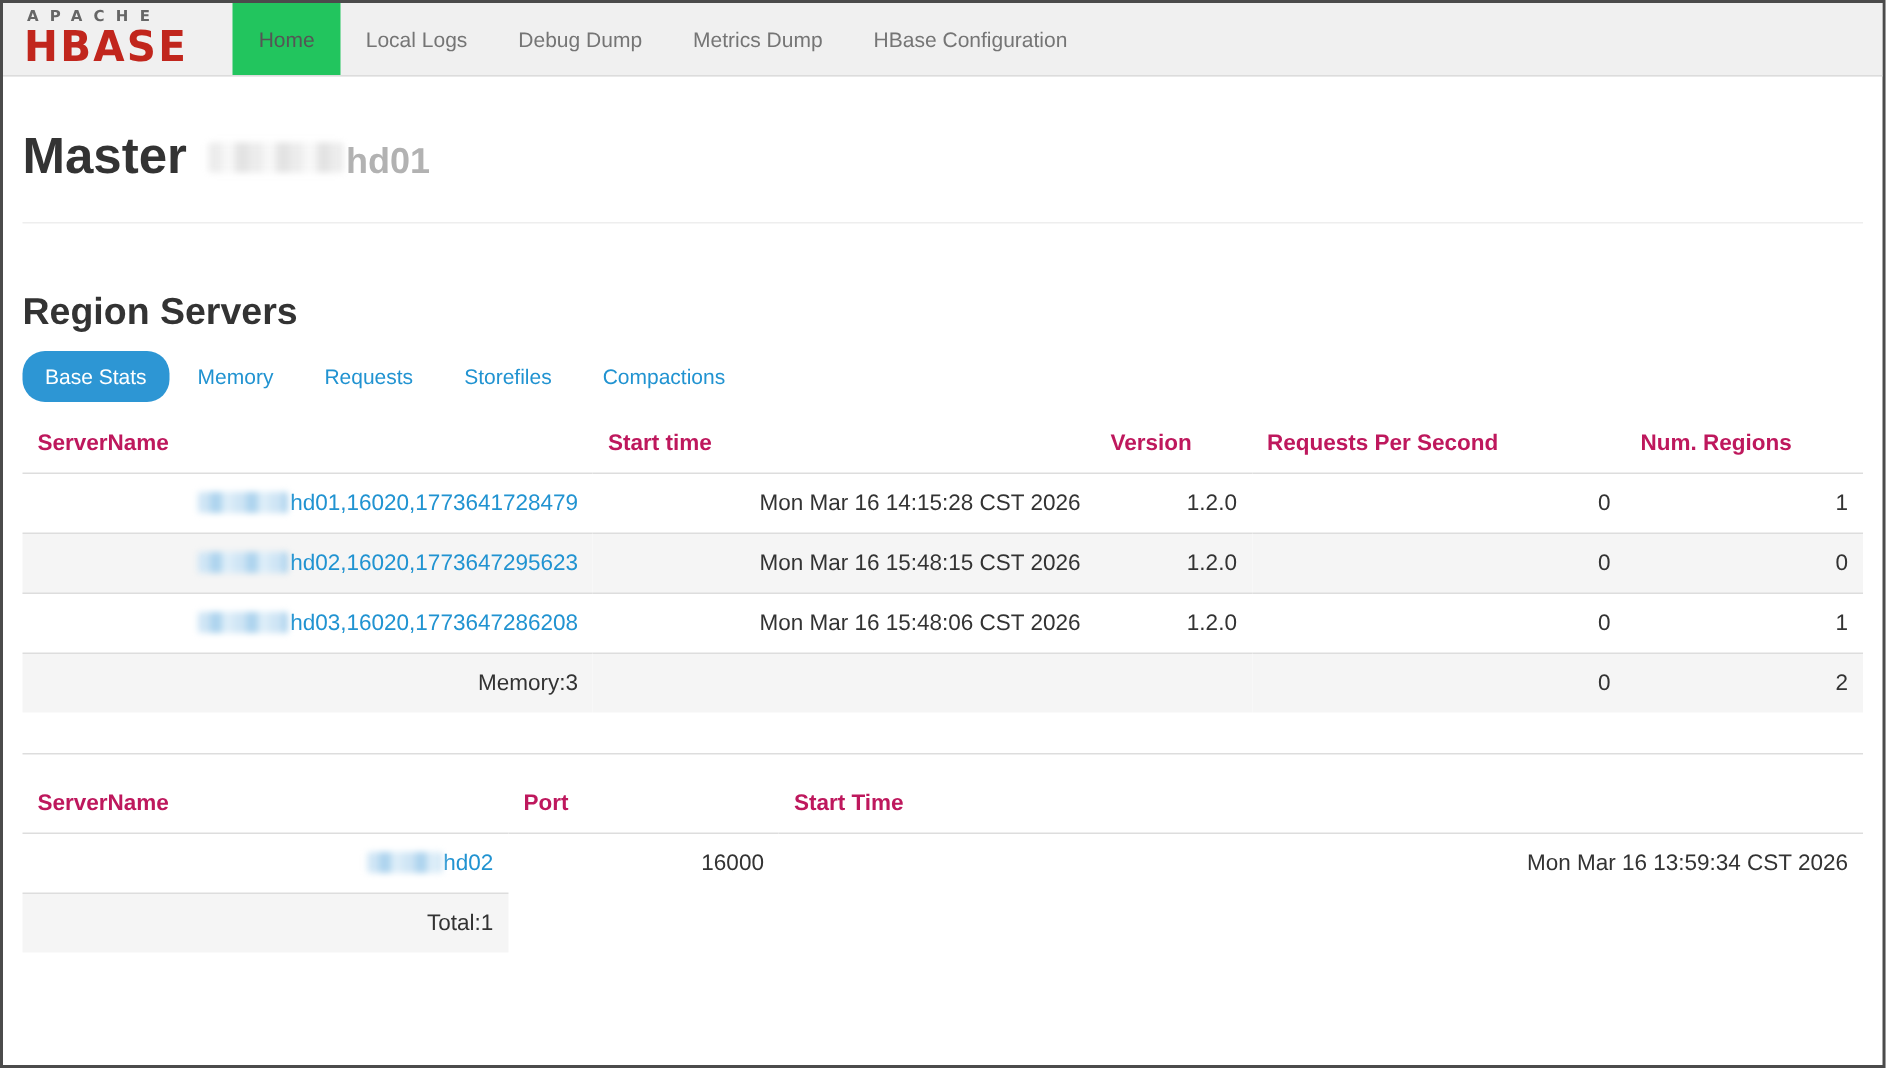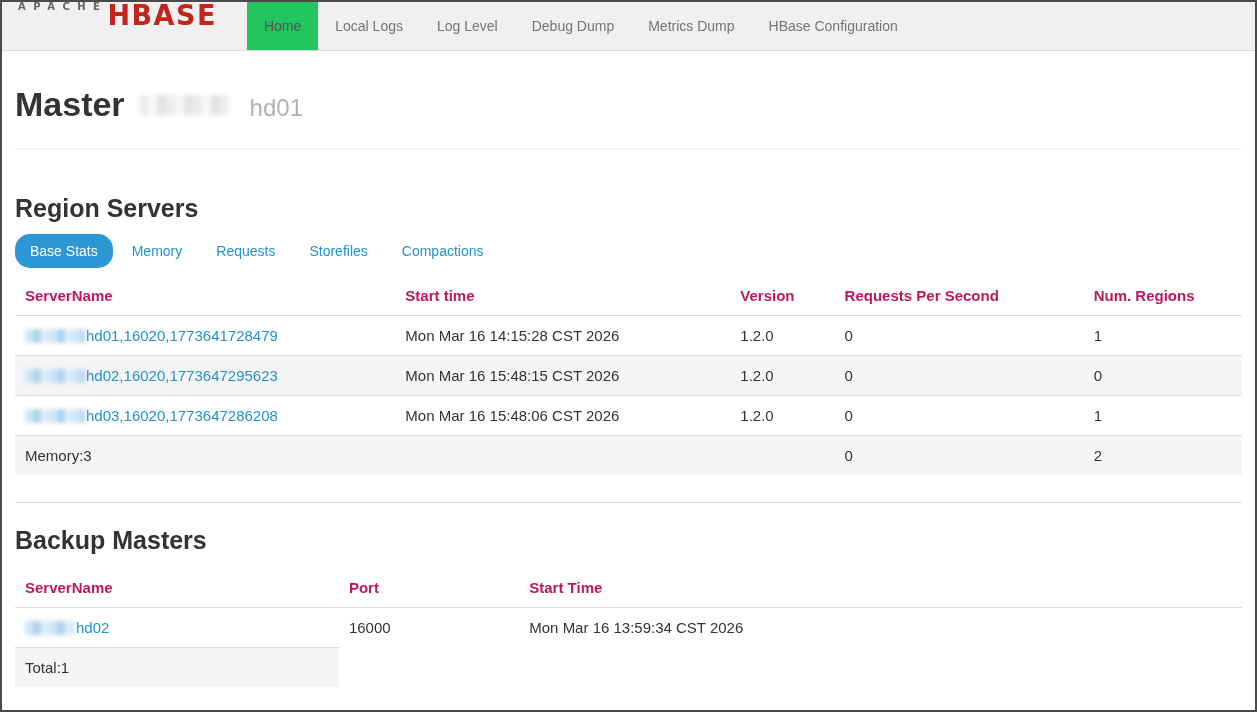--- a/index.html
+++ b/index.html
@@ -18,21 +18,21 @@
 
   
   .navbar {
     height: 49px;
     background: #f0f0f0;
     border-bottom: 1px solid #dcdcdc;
     display: flex;
     align-items: stretch;
   }
   .brand {
-    display: flex; flex-direction: row; justify-content: center;
+    display: flex; flex-direction: column; justify-content: center;
     padding: 0 10px 0 14px;
     line-height: 1;
   }
   .brand .apache {
     font-size: 10px; font-weight: bold; color: #666;
     letter-spacing: 7.5px; margin-bottom: 1px; margin-left: 2px;
     font-family: "DejaVu Sans", sans-serif;
   }
   .brand .hbase {
     font-size: 27px; font-weight: 800; color: #c1261d;
@@ -55,21 +55,21 @@
   .content { padding: 0 13px; }
 
   h1.page-title {
     margin-top: 36px;
     font-size: 34px;
     font-weight: bold;
     color: #333;
     line-height: 1.05;
     display: flex; align-items: baseline;
   }
-  .subtitle { font-size: 24px; font-weight: normal; color: #b2b2b2; margin-left: 19px; }
+  .subtitle { font-size: 24px; font-weight: bold; color: #b2b2b2; margin-left: 0; }
 
   .redact {
     display: inline-block;
     border-radius: 2px;
     filter: blur(2px);
     vertical-align: baseline;
   }
   .redact.gray {
     width: 90px; height: 20px; margin-left: 14px; margin-right: 2px;
     align-self: center;
@@ -112,39 +112,38 @@
   .rs-table { margin-top: 8px; }
   .bm-table { margin-top: 13px; }
   th, td {
     text-align: left;
     padding: 9px 10px 9px 10px;
     font-size: 15px;
     line-height: 21px;
     vertical-align: top;
   }
   th { font-weight: bold; color: #be185d; border-bottom: 1px solid #ddd; }
-  tbody td { border-top: 1px solid #ddd; }
+  tbody td { border-top: 1px solid #ddd; text-align: right; }
   tbody tr:first-child td { border-top: none; }
   tr.striped td { background: #f5f5f5; }
   a.tbl-link { color: #2193d1; text-decoration: none; cursor: pointer; }
 </style>
 </head>
 <body>
 
 <div class="window">
 
   <div class="navbar">
     <div class="brand">
       <span class="apache">APACHE</span>
       <span class="hbase">HBASE</span>
     </div>
     <ul class="nav">
       <li class="nav-item active">Home</li>
       <li class="nav-item">Local Logs</li>
-      <li class="nav-item">Log Level</li>
       <li class="nav-item">Debug Dump</li>
       <li class="nav-item">Metrics Dump</li>
       <li class="nav-item">HBase Configuration</li>
     </ul>
   </div>
 
   <div class="content">
 
     <h1 class="page-title">
       <span>Master</span>
@@ -208,21 +207,20 @@
           <td></td>
           <td></td>
           <td>0</td>
           <td>2</td>
         </tr>
       </tbody>
     </table>
 
     <hr class="rule-mid">
 
-    <h2 class="section-heading backup-heading">Backup Masters</h2>
 
     <table class="bm-table">
       <colgroup>
         <col style="width:26.4%">
           <col style="width:14.7%">
           <col style="width:58.9%">
       </colgroup>
       <thead>
         <tr>
           <th>ServerName</th>

